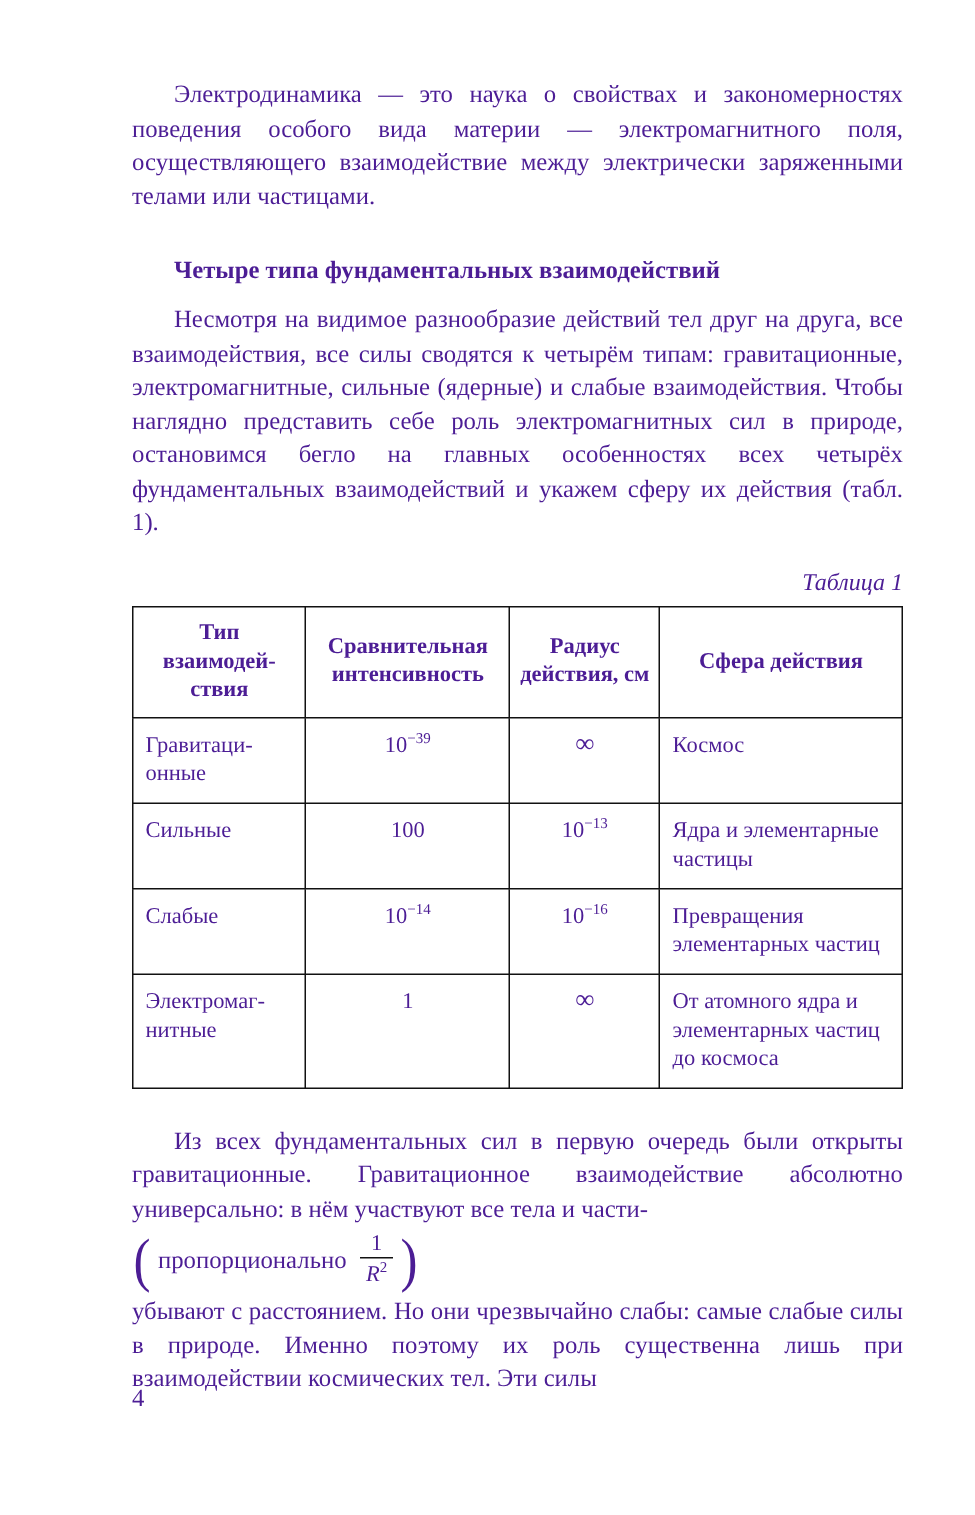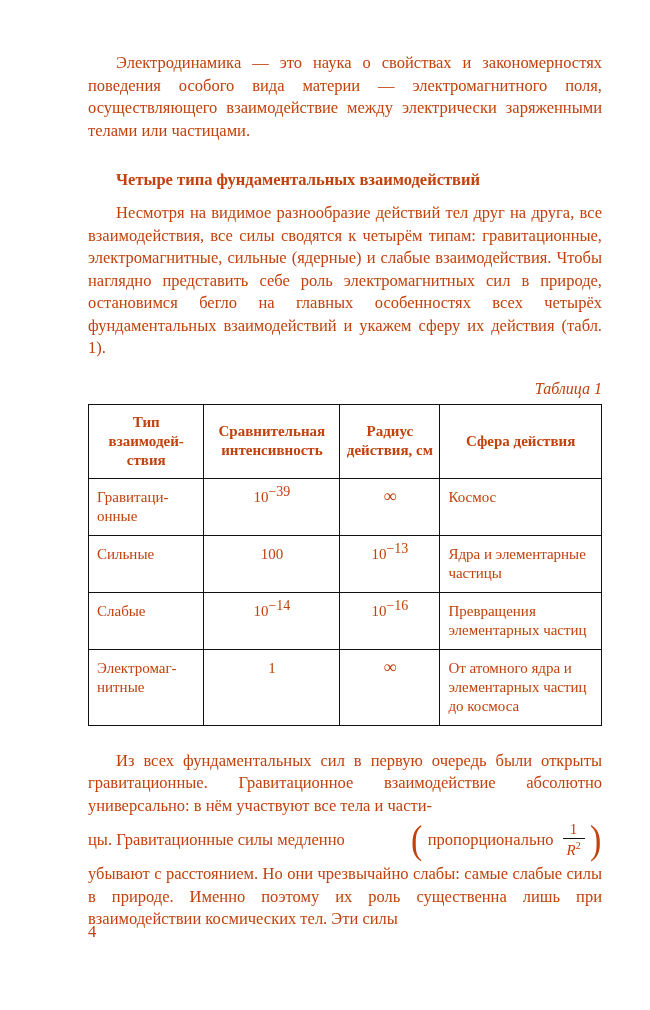--- a/index.html
+++ b/index.html
@@ -1,20 +1,20 @@
 <!DOCTYPE html>
 <html><head>
 <meta charset="utf-8">
 <style>
   html,body{margin:0;padding:0;background:#ffffff;}
   .page{
     position:relative;
     width:650px;height:1010px;
     background:#ffffff;
-    color:#c2410c;
+    color:#4c1d95;
     font-family:"Liberation Serif", "DejaVu Serif", serif;
     overflow:hidden;
   }
   .content{
     position:absolute;
     left:88px;top:52px;
     width:514px;
   }
   p.body{
     margin:0;
@@ -54,21 +54,21 @@
     vertical-align:middle;
     padding:8px 6px;
   }
   .col-type{width:22.5%;}
   .col-int{width:26.5%;}
   .col-rad{width:19.5%;}
   .col-sph{width:31.5%;}
   td.c-type{text-align:left;}
   td.c-num{text-align:center;}
   td.c-sphere{text-align:left;}
-  sup.exp{font-size:14px;line-height:0;}
+  sup.exp{font-size:10px;line-height:0;}
   .inf{font-size:18px;line-height:0;}
   .grav-block{margin-top:24px;}
   .formula-line{
     display:flex;
     align-items:center;
     justify-content:space-between;
     height:46px;
     font-size:16.5px;
   }
   .paren-group{
@@ -163,21 +163,20 @@
           <td class="c-num"><span class="inf">∞</span><sup class="exp"></sup></td>
           <td class="c-sphere">От атомного ядра и элементарных частиц до космоса</td>
         </tr>
       </tbody>
     </table>
 
     <div class="grav-block">
       <p class="body"><span>Из всех фундаментальных сил в первую очередь были открыты </span><span class="italic">гравитационные.</span><span> Гравитационное взаимодействие абсолютно универсально: в нём участвуют все тела и части-</span></p>
 
       <div class="formula-line">
-        <span>цы. Гравитационные силы медленно</span>
         <span class="paren-group">
           <span class="bigparen">(</span>
           <span class="paren-inner">
             <span>пропорционально</span>
             <span class="frac">
               <span class="num">1</span>
               <span class="den"><span>R</span><sup>2</sup></span>
             </span>
           </span>
           <span class="bigparen">)</span>

